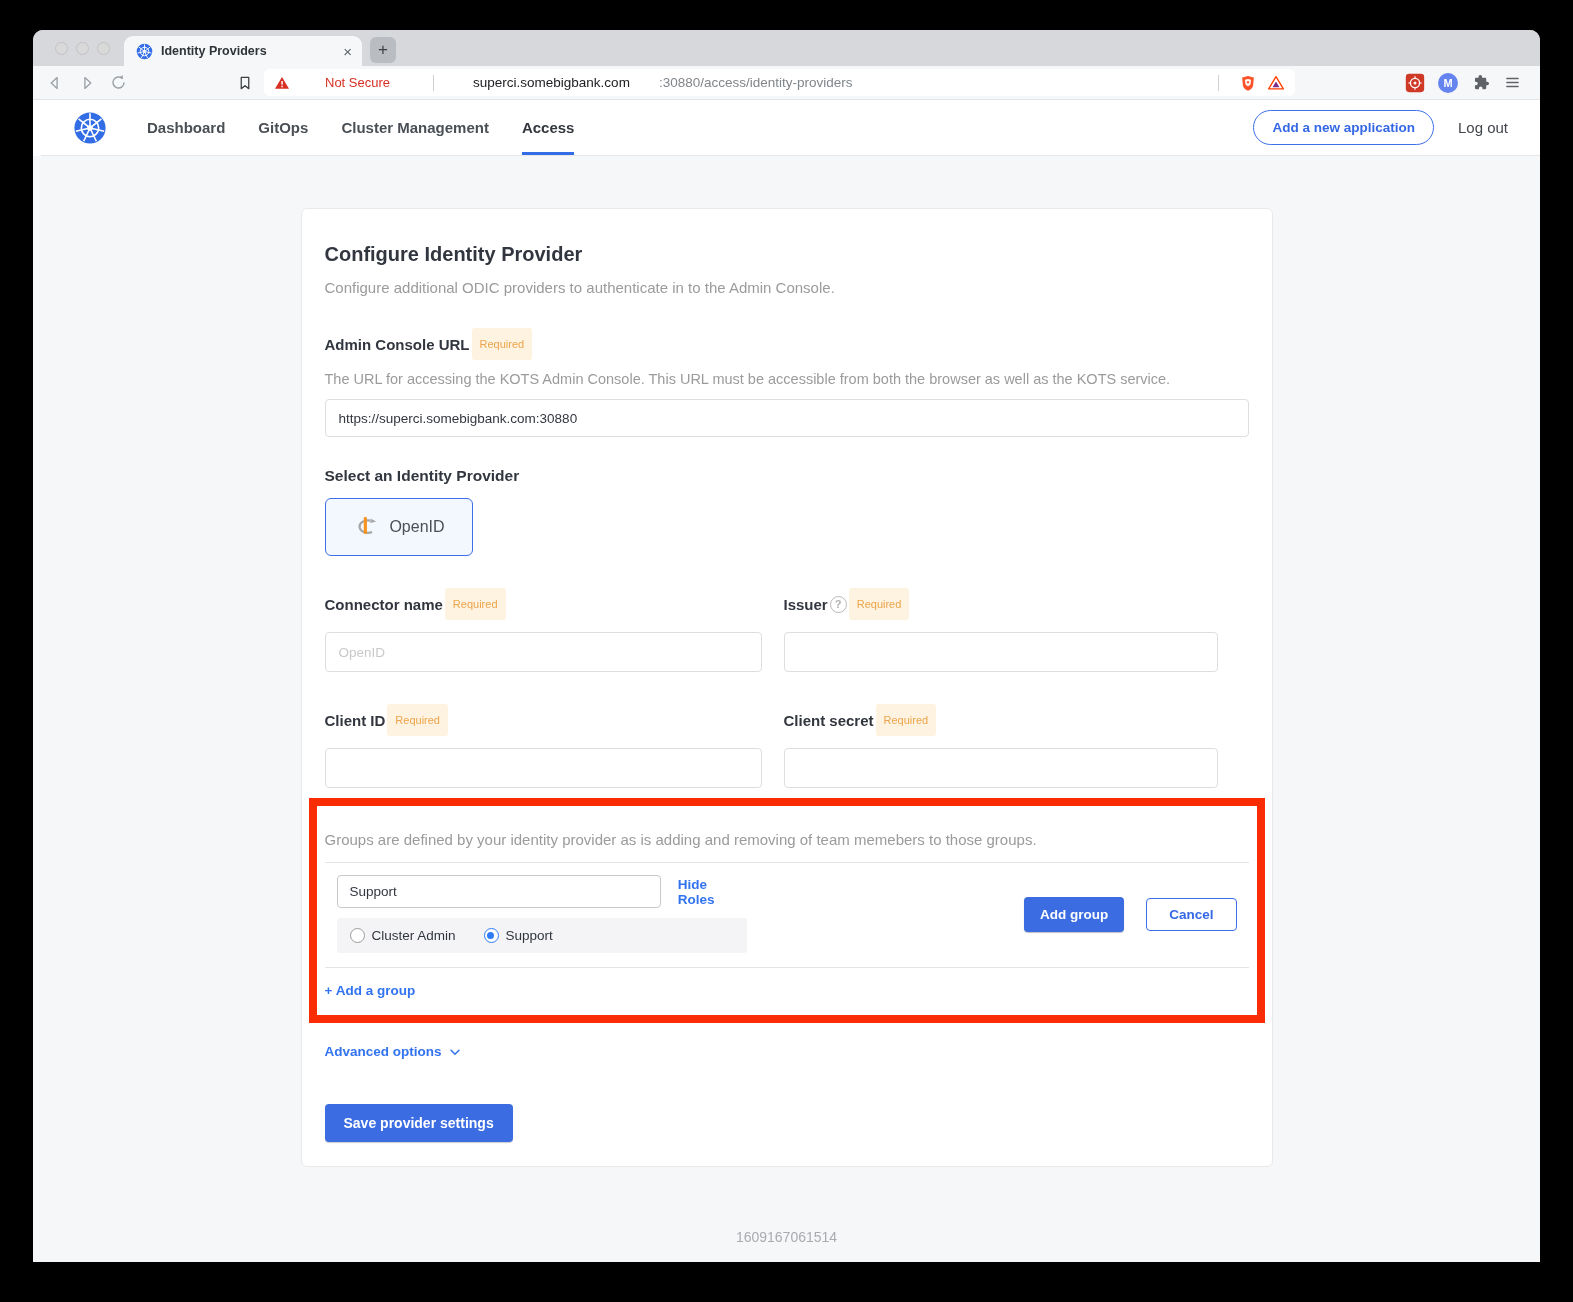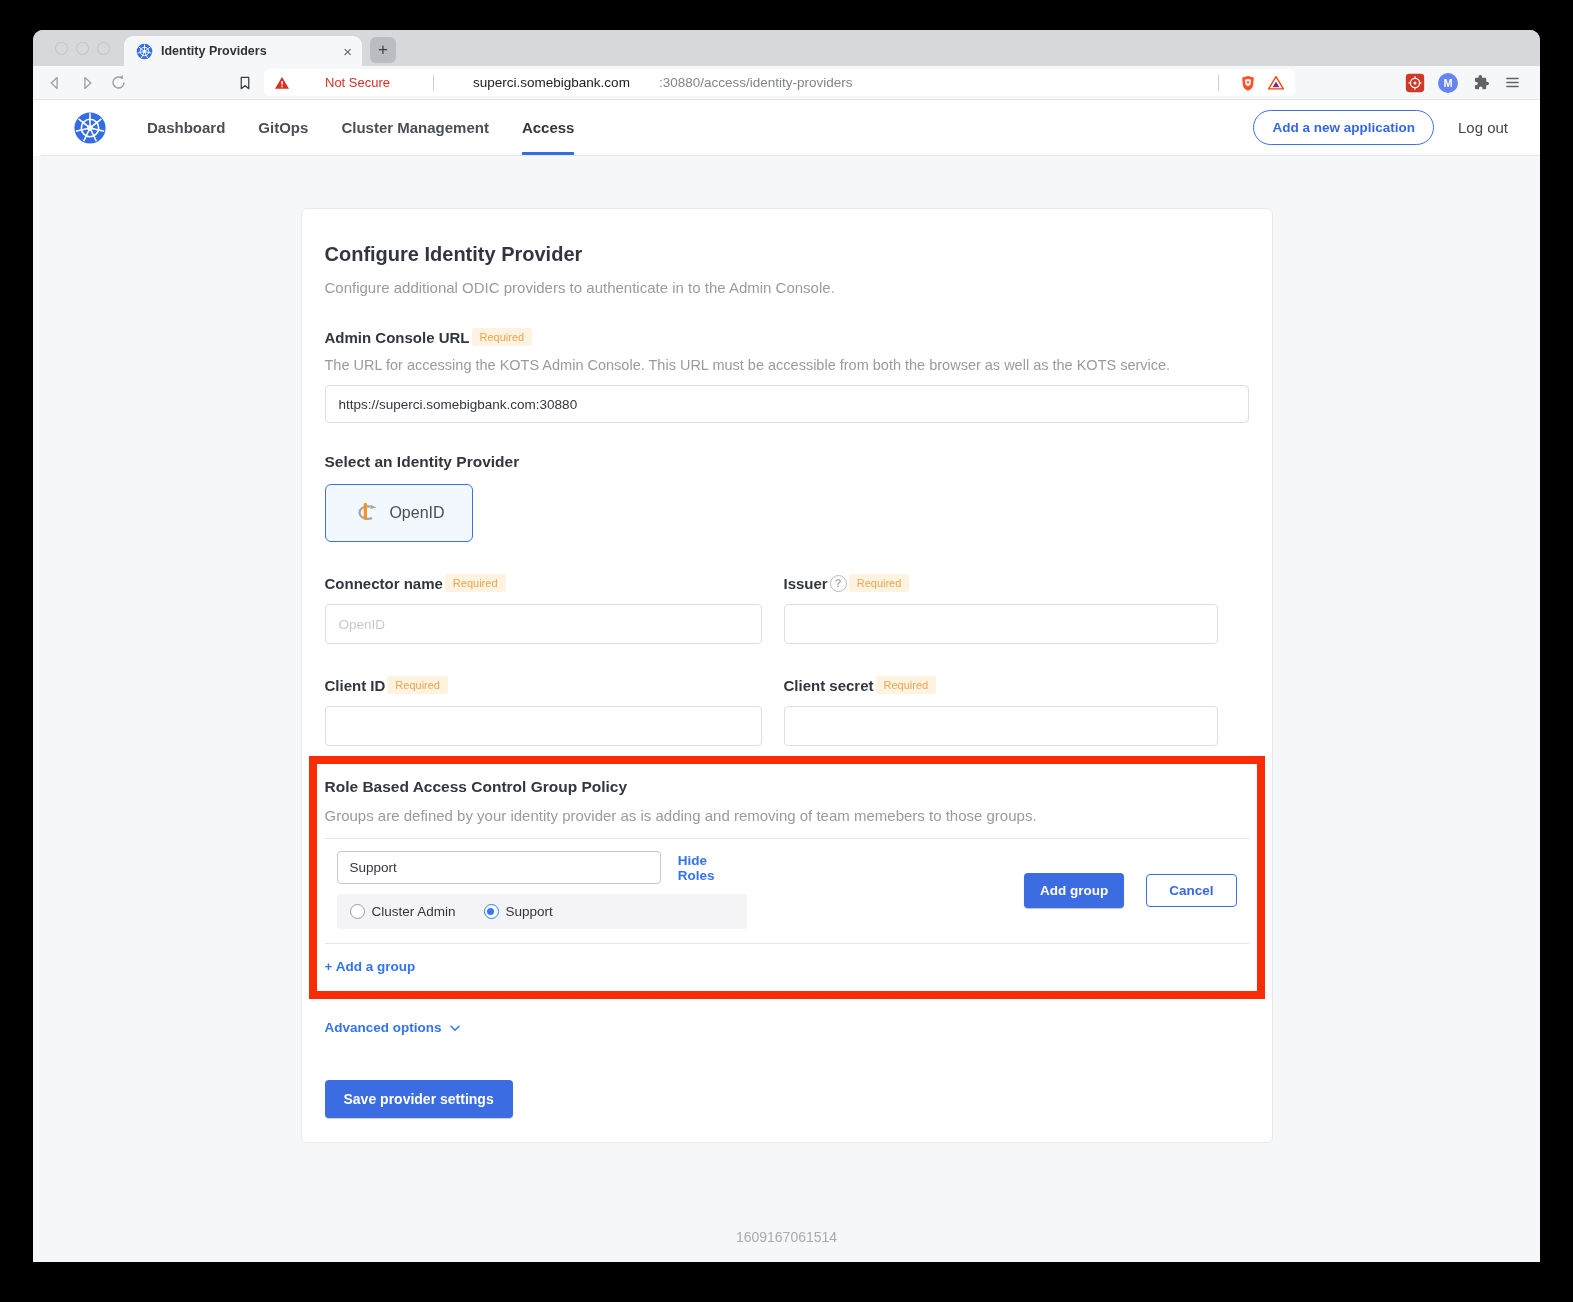--- a/index.html
+++ b/index.html
@@ -45,21 +45,21 @@
              padding:9px 18px; border-radius:18px; }
   .logout { font-size:15px; color:#42464c; }
 
   
   .content { position:relative; height:1106px; background:#f6f7f8; overflow:hidden; }
   .card { width:972px; margin:52px auto 0; background:#fff; border:1px solid #e9e9e9; border-radius:6px;
           padding:34px 23px 24px; }
   h1.page-title { font-size:20px; font-weight:700; color:#32363f; }
   .subtitle { font-size:15px; color:#9b9b9b; margin-top:13px; }
   .field-label { display:flex; align-items:center; gap:2px; margin-top:32px; font-size:15px; font-weight:700; color:#32363f; }
-  .req { font-size:11px; font-weight:400; color:#eda44b; background:#fdf3e0; padding:3px 8px; border-radius:3px; }
+  .req { font-size:11px; font-weight:400; color:#eda44b; background:#fdf3e0; padding:10px 8px; border-radius:3px; }
   .help-text { font-size:14.5px; color:#9b9b9b; margin-top:11px; }
   input.txt { width:100%; height:38px; border:1px solid #dedede; border-radius:4px; padding:0 13px;
               font-family:inherit; font-size:13.5px; color:#32363f; background:#fff; outline:none; }
   input.txt::placeholder { color:#c9c9c9; }
   .mt12 { margin-top:12px; }
   .section-label { font-size:15.5px; font-weight:700; color:#32363f; margin-top:30px; }
   .provider-card { display:inline-flex; align-items:center; gap:9px; width:148px; height:58px; margin-top:13px;
                    border:1px solid #3d6fe8; background:#f3f8ff; border-radius:6px; justify-content:center; }
   .provider-card span { font-size:16px; color:#4a4f55; }
   .grid2 { display:grid; grid-template-columns:437px 434px; gap:22px; }
@@ -276,21 +276,20 @@
             <div class="field-label">
               <span>Client secret</span>
               <span class="req">Required</span>
             </div>
             <input class="txt mt12" style="height: 40px;" type="text">
           </div>
         </div>
 
         
         <div class="rbac-box">
-          <div class="section-label" style="margin-top:0">Role Based Access Control Group Policy</div>
           <div class="rbac-sub">Groups are defined by your identity provider as is adding and removing of team memebers to those groups.</div>
           <div class="divider"></div>
 
           <div class="group-editor">
             <div class="group-left">
               <div class="group-name-row">
                 <input class="group-input" type="text" value="Support" style="">
                 <a class="link" href="#">Hide Roles</a>
               </div>
               <div class="role-box">

